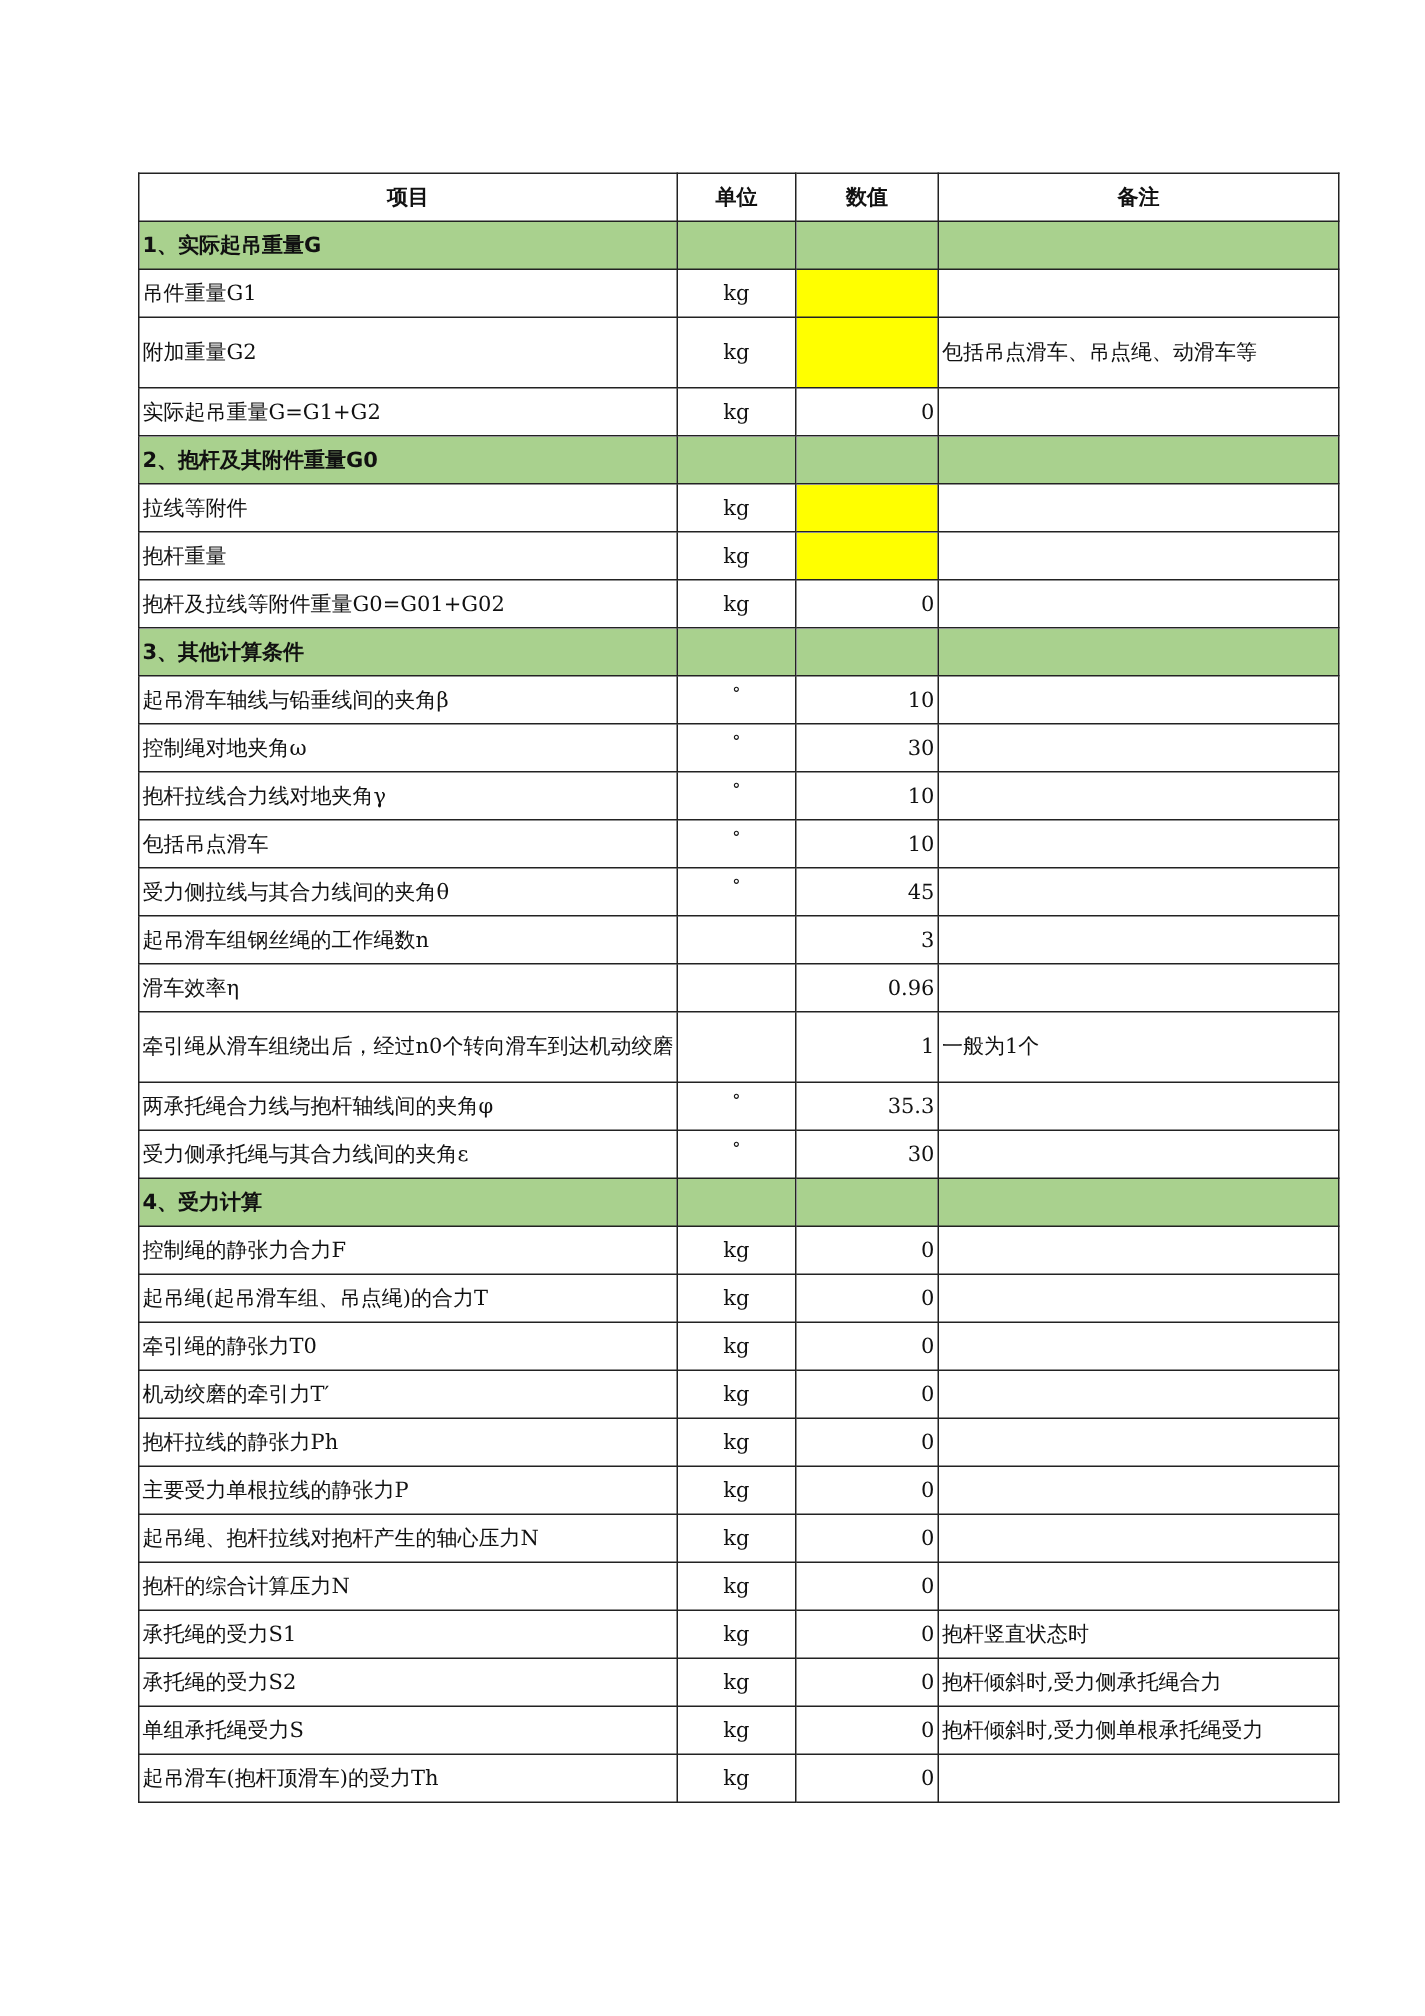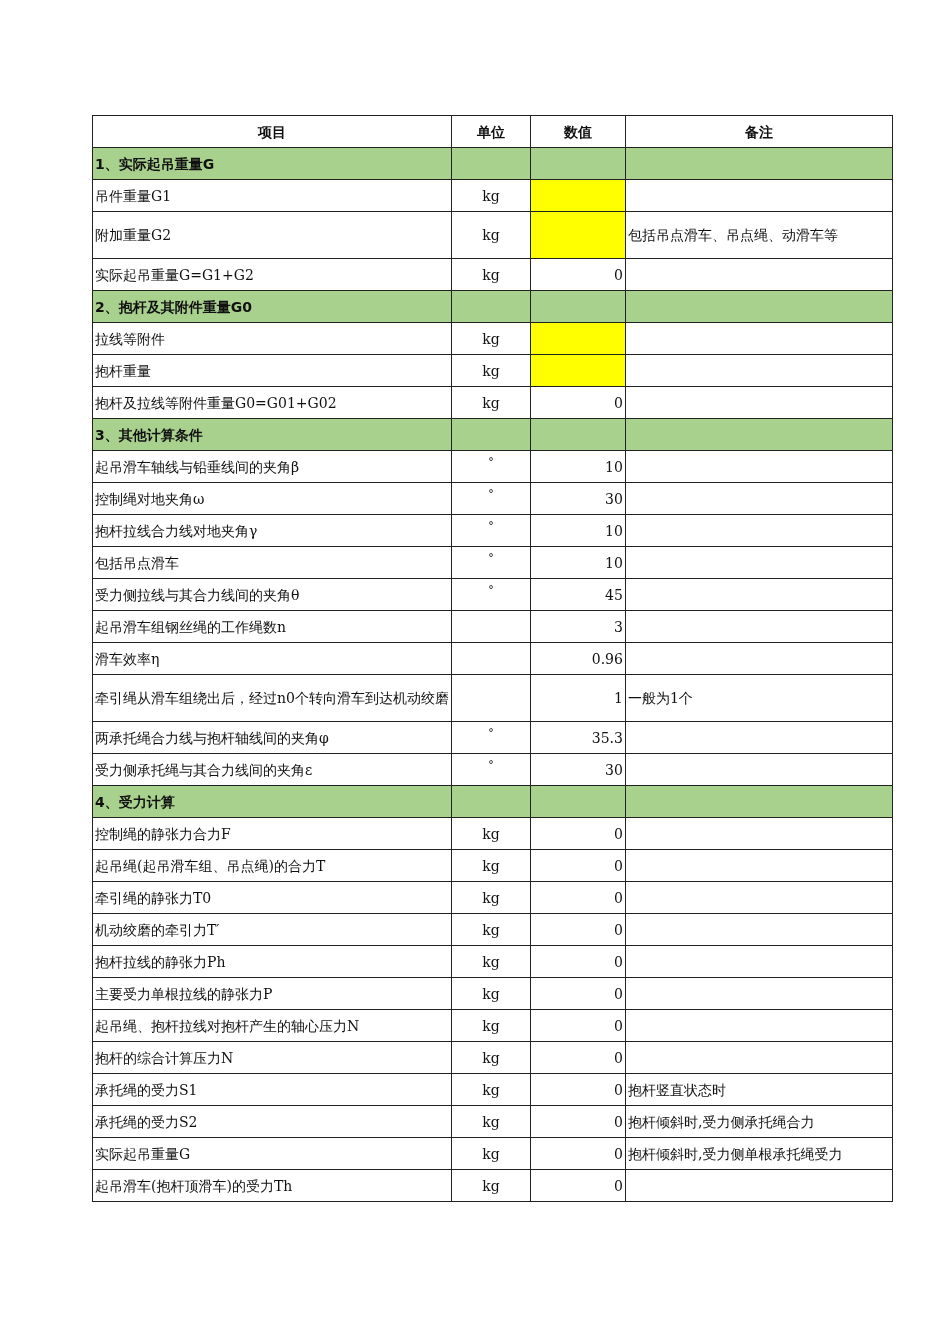--- a/index.html
+++ b/index.html
@@ -209,21 +209,21 @@
         <td class="val">0</td>
         <td class="note">抱杆竖直状态时</td>
       </tr>
       <tr style="height: 32px;">
         <td>承托绳的受力S2</td>
         <td class="unit">kg</td>
         <td class="val">0</td>
         <td class="note">抱杆倾斜时,受力侧承托绳合力</td>
       </tr>
       <tr style="height: 32px;">
-        <td>实际起吊重量G</td>
+        <td>单组承托绳受力S</td>
         <td class="unit">kg</td>
         <td class="val">0</td>
         <td class="note">抱杆倾斜时,受力侧单根承托绳受力</td>
       </tr>
       <tr style="height: 32px; margin-top: 12px;">
         <td>起吊滑车(抱杆顶滑车)的受力Th</td>
         <td class="unit">kg</td>
         <td class="val">0</td>
         <td class="note"></td>
       </tr>

